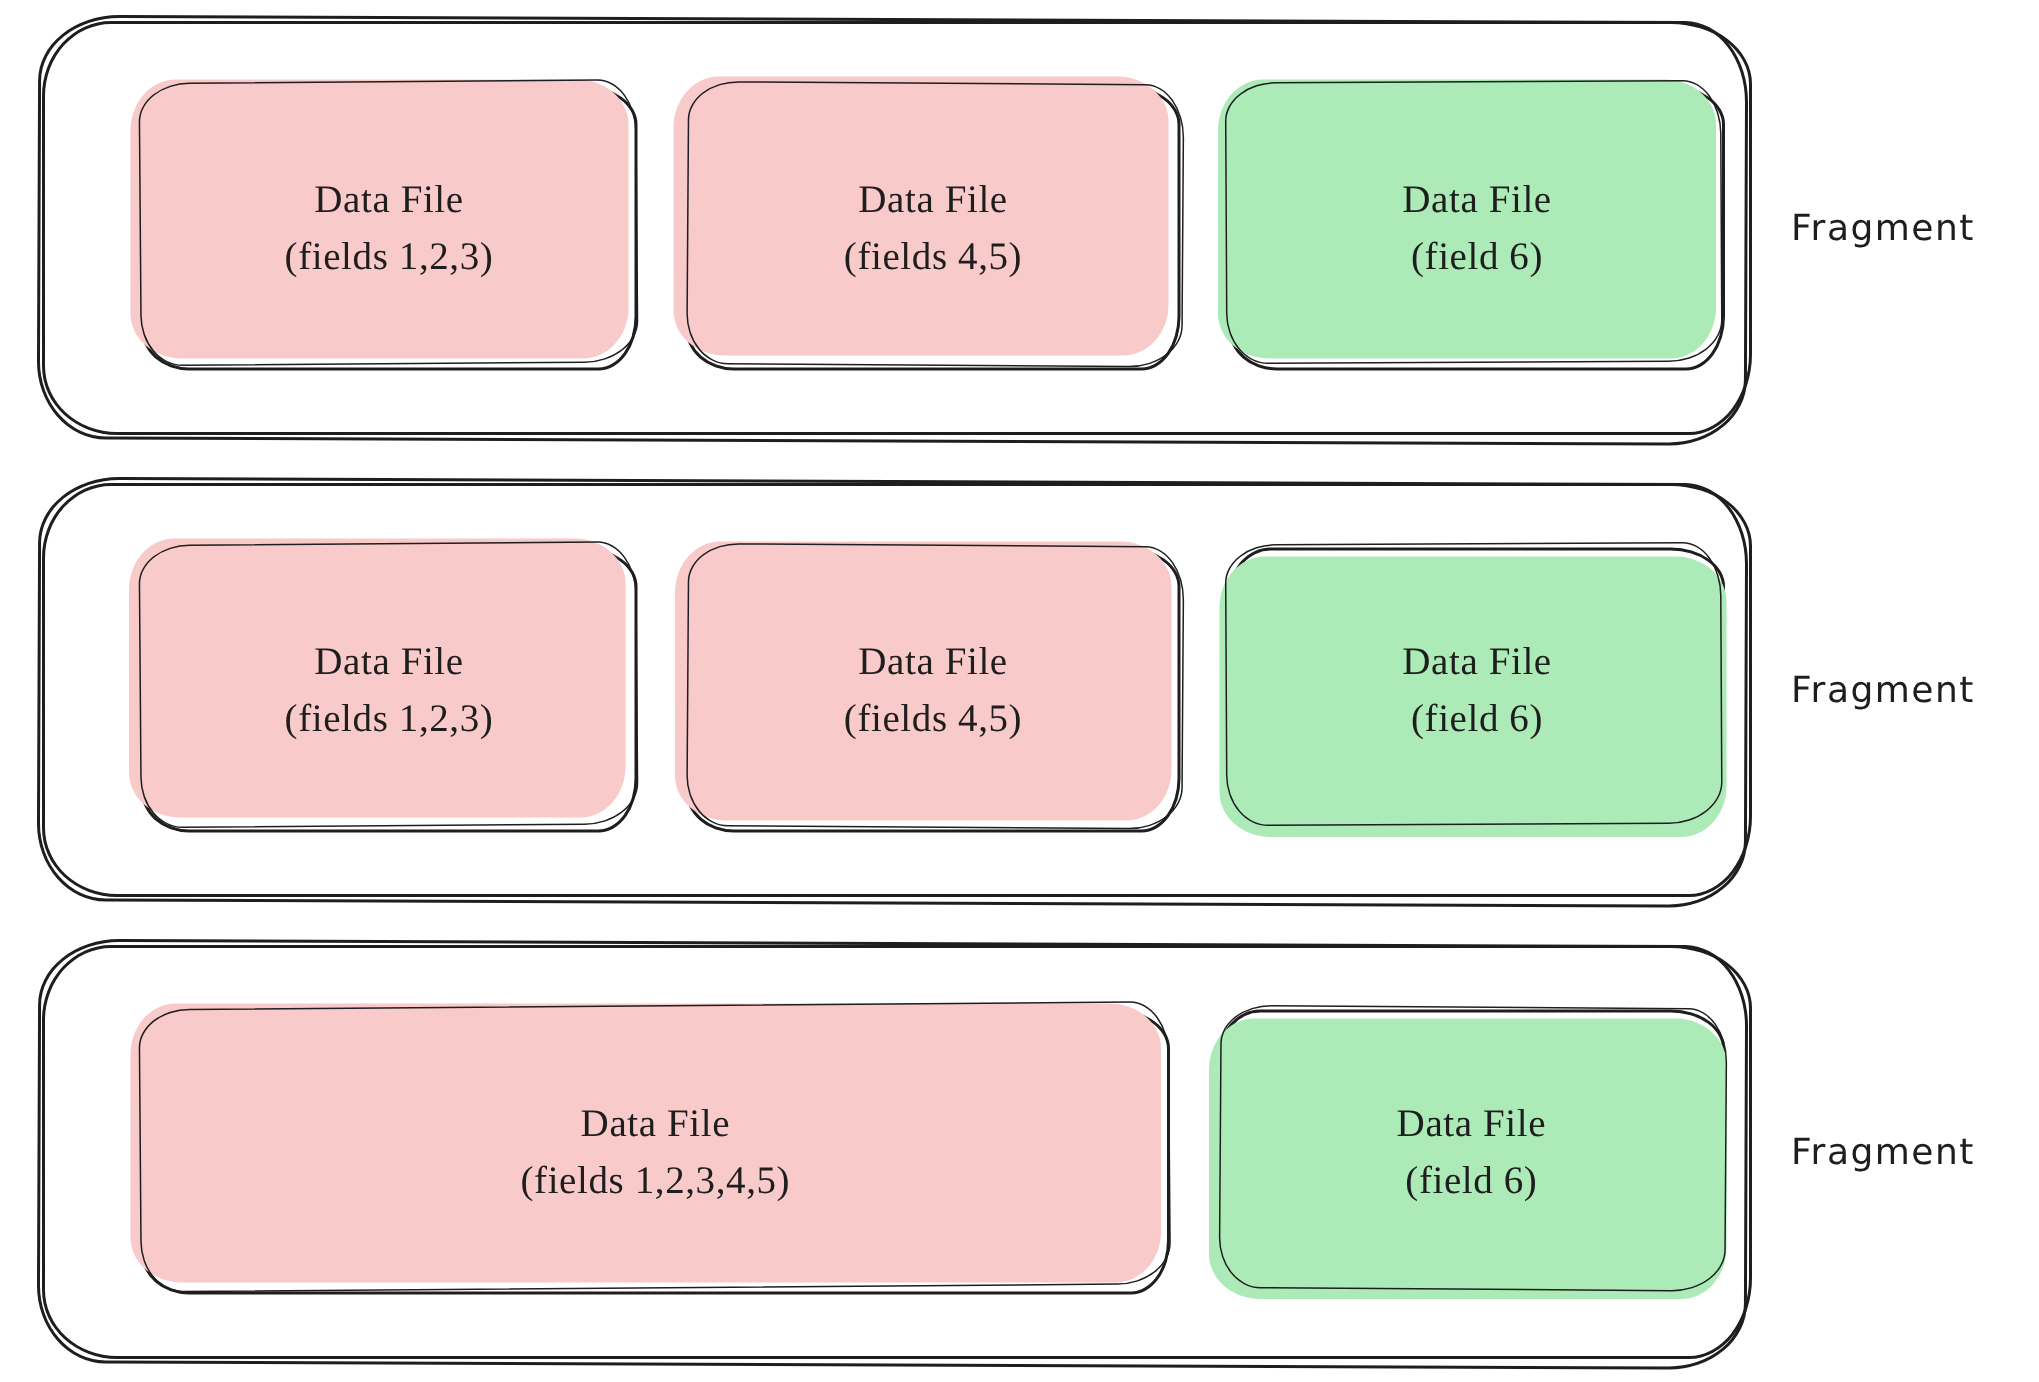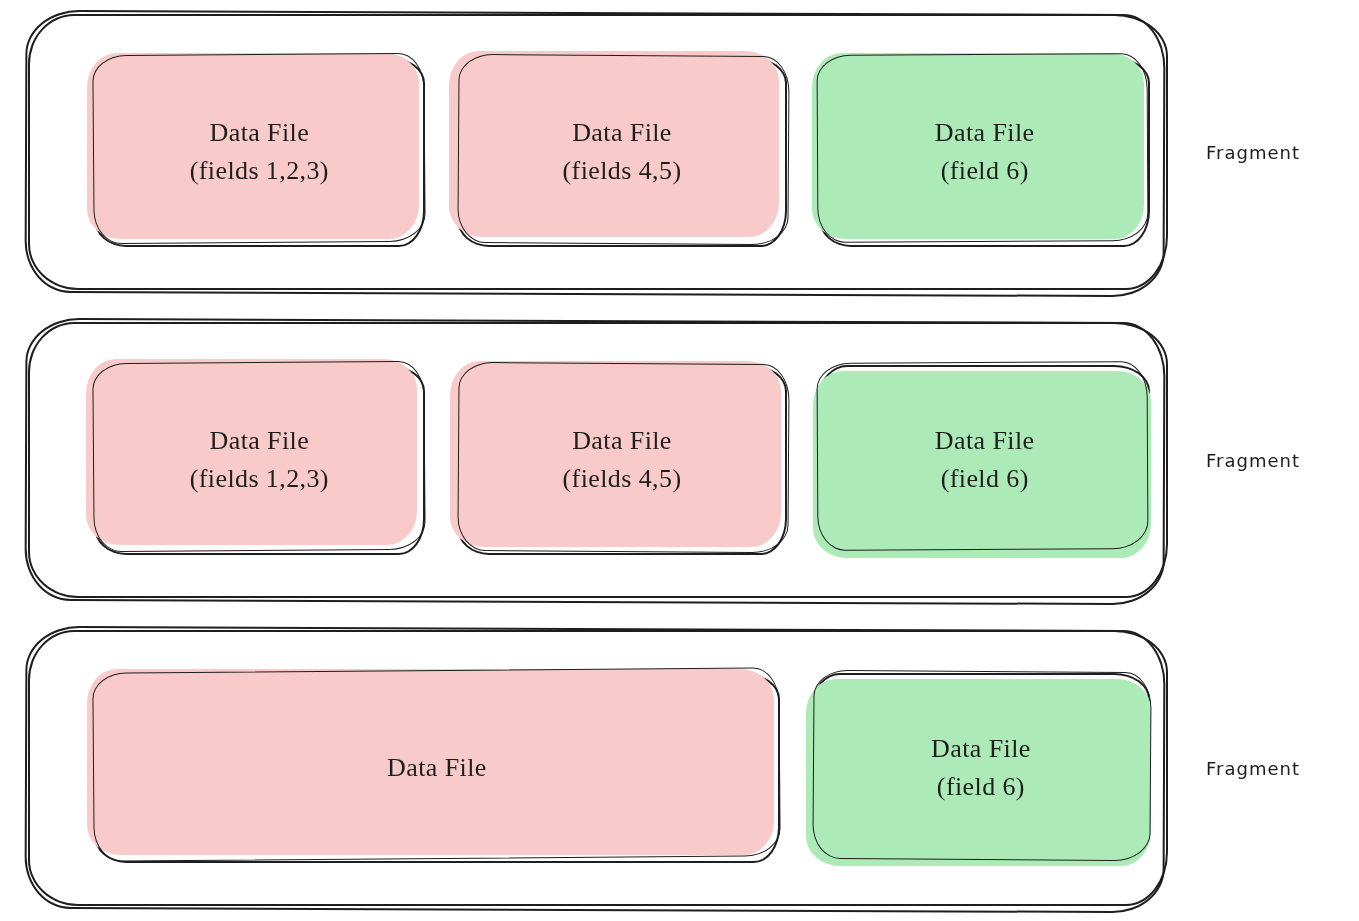--- a/index.html
+++ b/index.html
@@ -94,22 +94,22 @@
     transform: rotate(-0.45deg);
     pointer-events: none;
   }
   .data-file:nth-child(2)::after { transform: rotate(0.4deg); inset: -4px -3px 1px -1px; }
   .data-file:nth-child(3)::after { transform: rotate(-0.3deg); inset: -5px 0px 3px -4px; }
   .data-file .line {
     position: relative;
     z-index: 1;
   }
   .fragment-label {
-    margin-left: 38px;
-    font-size: 18px;
+    margin-left: 26px;
+    font-size: 24px;
     letter-spacing: 1px;
     white-space: nowrap;
   }
 </style>
 </head>
 <body>
 
 <div class="canvas">
   <div class="rows">
 
@@ -146,20 +146,21 @@
           <span class="line">(field 6)</span>
         </div>
       </div>
       <div class="fragment-label">Fragment</div>
     </div>
 
     <div class="fragment-row">
       <div class="fragment-box">
         <div class="data-file pink wide">
           <span class="line">Data File</span>
+          <span class="line">(fields 1,2,3,4,5)</span>
         </div>
         <div class="data-file green fill-low">
           <span class="line">Data File</span>
           <span class="line">(field 6)</span>
         </div>
       </div>
       <div class="fragment-label">Fragment</div>
     </div>
 
   </div>

